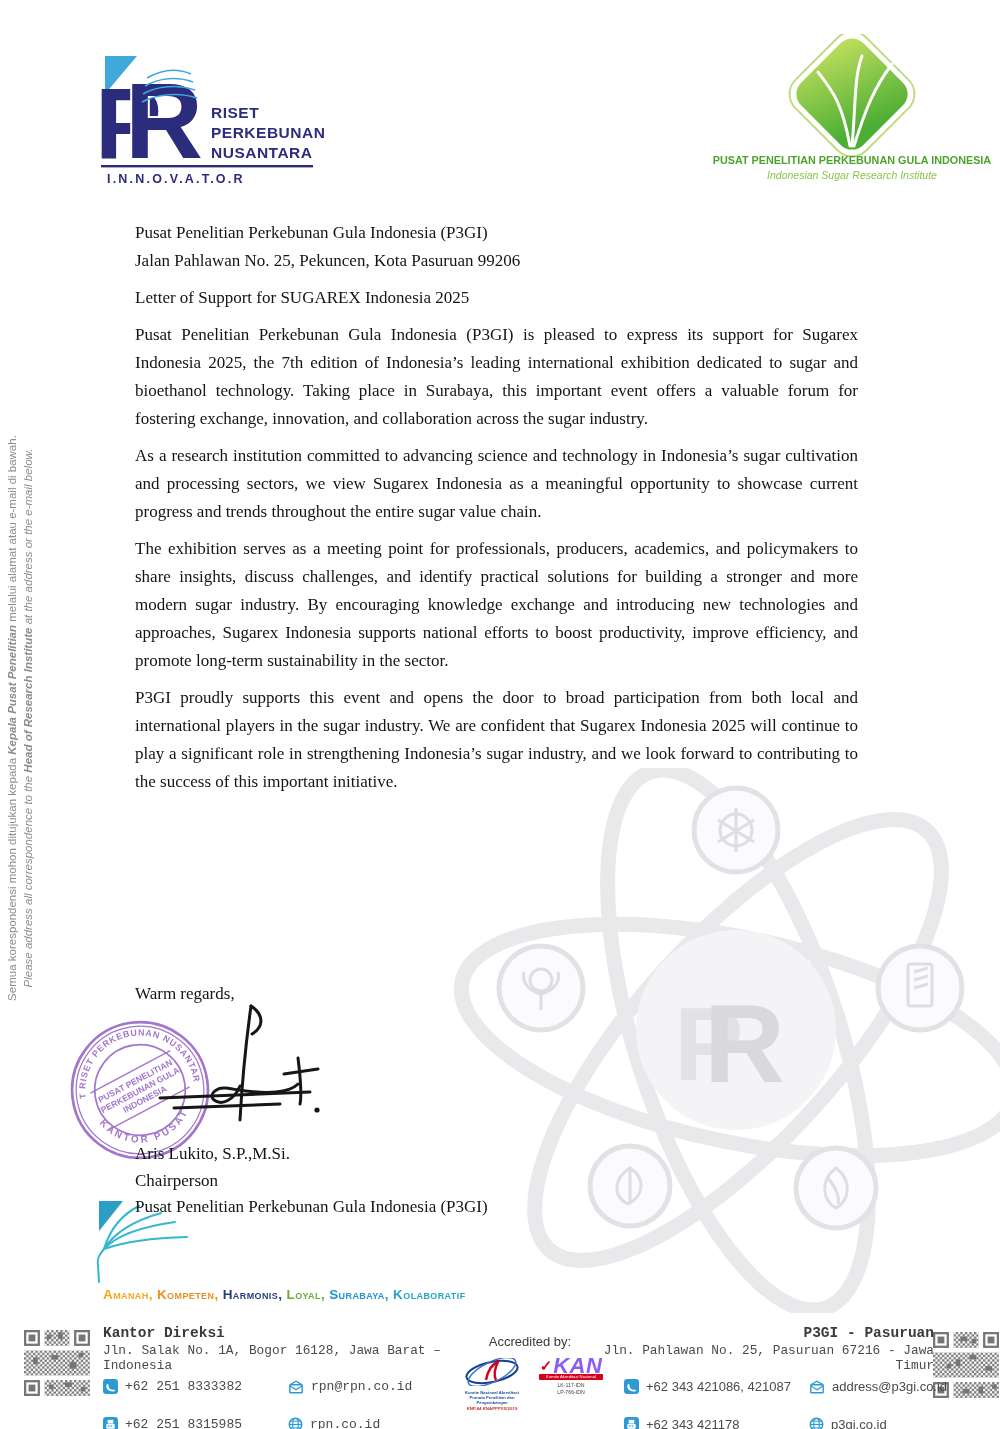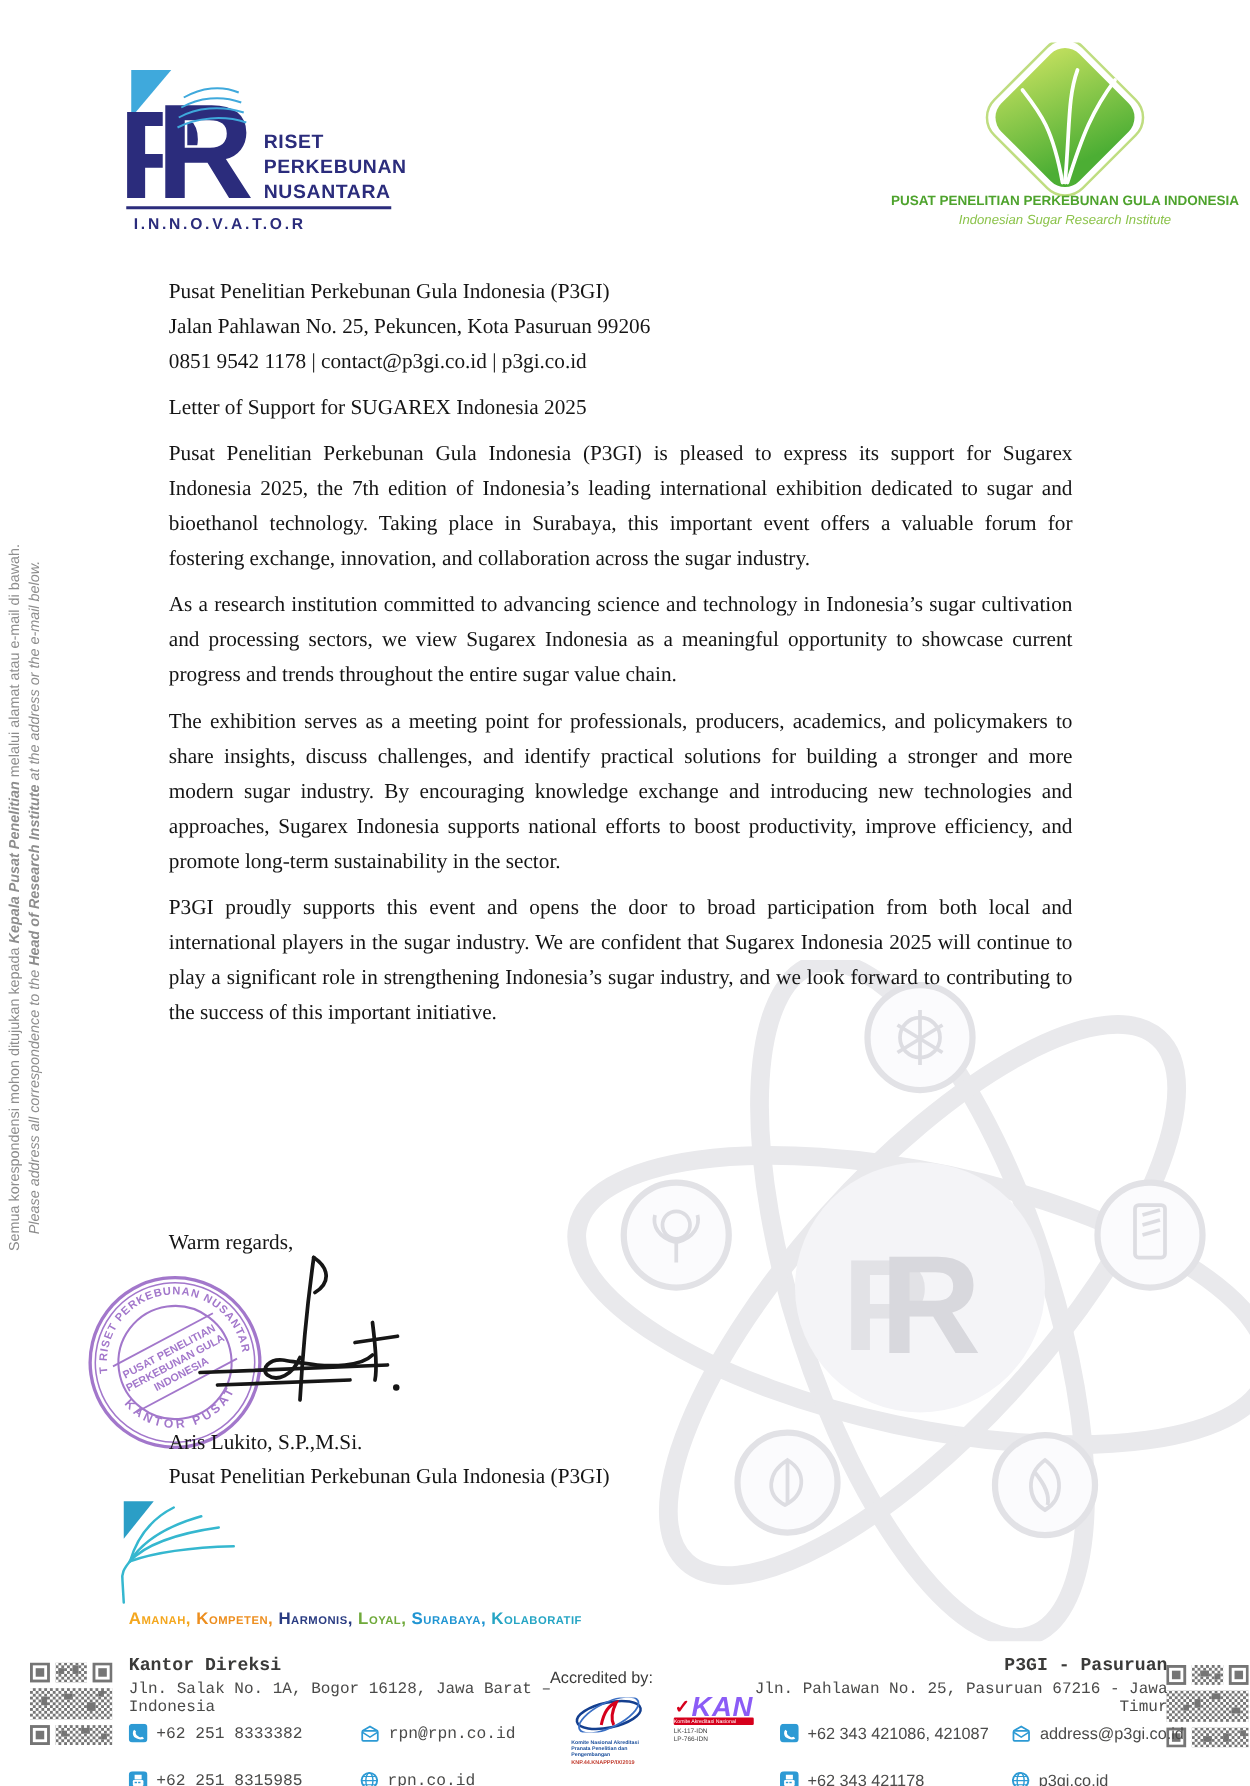--- a/index.html
+++ b/index.html
@@ -44,21 +44,21 @@
   .footer-block{z-index:2;color:#3b3b3a;}
   .footer-left{left:103px;top:1325px;width:345px;font-family:Liberation Mono, monospace;}
   .footer-right{left:598px;top:1325px;width:336px;}
   .footer-title{font-size:14.5px;font-weight:bold;color:#3a3a39;}
   .footer-addr{font-size:12.8px;margin-top:2px;color:#4a4a49;}
   .contact-grid{display:grid;grid-template-columns:185px auto;row-gap:23px;margin-top:6px;}
   .contact-cell{display:flex;align-items:center;gap:7px;font-size:13px;color:#4a4a49;}
   .footer-right .footer-title,.footer-right .footer-addr{text-align:right;font-family:Liberation Mono, monospace;}
   .footer-right .contact-grid{margin-left:26px;}
 
-  .accred{left:440px;top:1334px;width:180px;z-index:2;}
+  .accred{left:440px;top:1334px;width:180px;text-align:center;z-index:2;}
   .accred-label{font-size:13px;color:#3a3a39;}
   .accred-row{display:flex;justify-content:center;align-items:flex-start;gap:12px;margin-top:9px;}
   .knappp{width:70px;}
   .knappp-cap{font-size:4.2px;line-height:5px;color:#1b4f9c;font-weight:bold;}
   .knappp-code{font-size:4.4px;color:#c0392b;font-weight:bold;margin-top:1px;}
   .kan{width:64px;}
   .kan-top{display:flex;align-items:flex-end;justify-content:center;gap:1px;}
   .kan-check{color:#d6001c;font-weight:bold;font-size:15px;line-height:14px;}
   .kan-word{color:#8b5cf6;font-weight:bold;font-style:italic;font-size:22px;line-height:15px;letter-spacing:.5px;}
   .kan-bar{background:#d6001c;color:#fff;font-size:4.2px;line-height:6px;margin-top:1px;border-radius:1px;}
@@ -145,21 +145,20 @@
     <div class="side-note-inner">
       <div><span>Semua korespondensi mohon ditujukan kepada </span><span class="bold-it">Kepala Pusat Penelitian</span><span> melalui alamat atau e-mail di bawah.</span></div>
       <div class="en"><span>Please address all correspondence to the </span><span class="bold-it">Head of Research Institute</span><span> at the address or the e-mail below.</span></div>
     </div>
   </div>
 
   <div class="abs letter">
     <div style="margin-bottom:9px">
       <p style="margin:0">Pusat Penelitian Perkebunan Gula Indonesia (P3GI)</p>
       <p style="margin:0">Jalan Pahlawan No. 25, Pekuncen, Kota Pasuruan 99206</p>
-      <p style="margin:0">0851 9542 1178 | contact@p3gi.co.id | p3gi.co.id</p>
     </div>
     <p>Letter of Support for SUGAREX Indonesia 2025</p>
     <p class="just">Pusat Penelitian Perkebunan Gula Indonesia (P3GI) is pleased to express its support for Sugarex Indonesia 2025, the 7th edition of Indonesia’s leading international exhibition dedicated to sugar and bioethanol technology. Taking place in Surabaya, this important event offers a valuable forum for fostering exchange, innovation, and collaboration across the sugar industry.</p>
     <p class="just">As a research institution committed to advancing science and technology in Indonesia’s sugar cultivation and processing sectors, we view Sugarex Indonesia as a meaningful opportunity to showcase current progress and trends throughout the entire sugar value chain.</p>
     <p class="just">The exhibition serves as a meeting point for professionals, producers, academics, and policymakers to share insights, discuss challenges, and identify practical solutions for building a stronger and more modern sugar industry. By encouraging knowledge exchange and introducing new technologies and approaches, Sugarex Indonesia supports national efforts to boost productivity, improve efficiency, and promote long-term sustainability in the sector.</p>
     <p class="just">P3GI proudly supports this event and opens the door to broad participation from both local and international players in the sugar industry. We are confident that Sugarex Indonesia 2025 will continue to play a significant role in strengthening Indonesia’s sugar industry, and we look forward to contributing to the success of this important initiative.</p>
   </div>
 
   <div class="abs closing-line">Warm regards,</div>
 
@@ -198,20 +197,21 @@
       <path d="M148,58 C150,74 152,94 150,104"></path>
       <path d="M134,74 L168,69"></path>
       <path d="M10,98 L160,92"></path>
       <path d="M24,108 L130,104"></path>
     </g>
     <circle cx="167" cy="110" r="2.6" fill="#161616"></circle>
   </svg>
 
   <div class="abs signer-block">
     <div>Aris Lukito, S.P.,M.Si.</div>
+    <div>Chairperson</div>
     <div>Pusat Penelitian Perkebunan Gula Indonesia (P3GI)</div>
   </div>
 
   <svg class="abs wave-line" width="895" height="95" viewBox="0 0 895 95" xmlns="http://www.w3.org/2000/svg">
     <defs>
       <linearGradient id="lg" x1="0" y1="0" x2="1" y2="0">
         <stop offset="0" stop-color="#35b7cf"></stop>
           <stop offset="1" stop-color="#1b75bc"></stop>
       </linearGradient>
     </defs>

